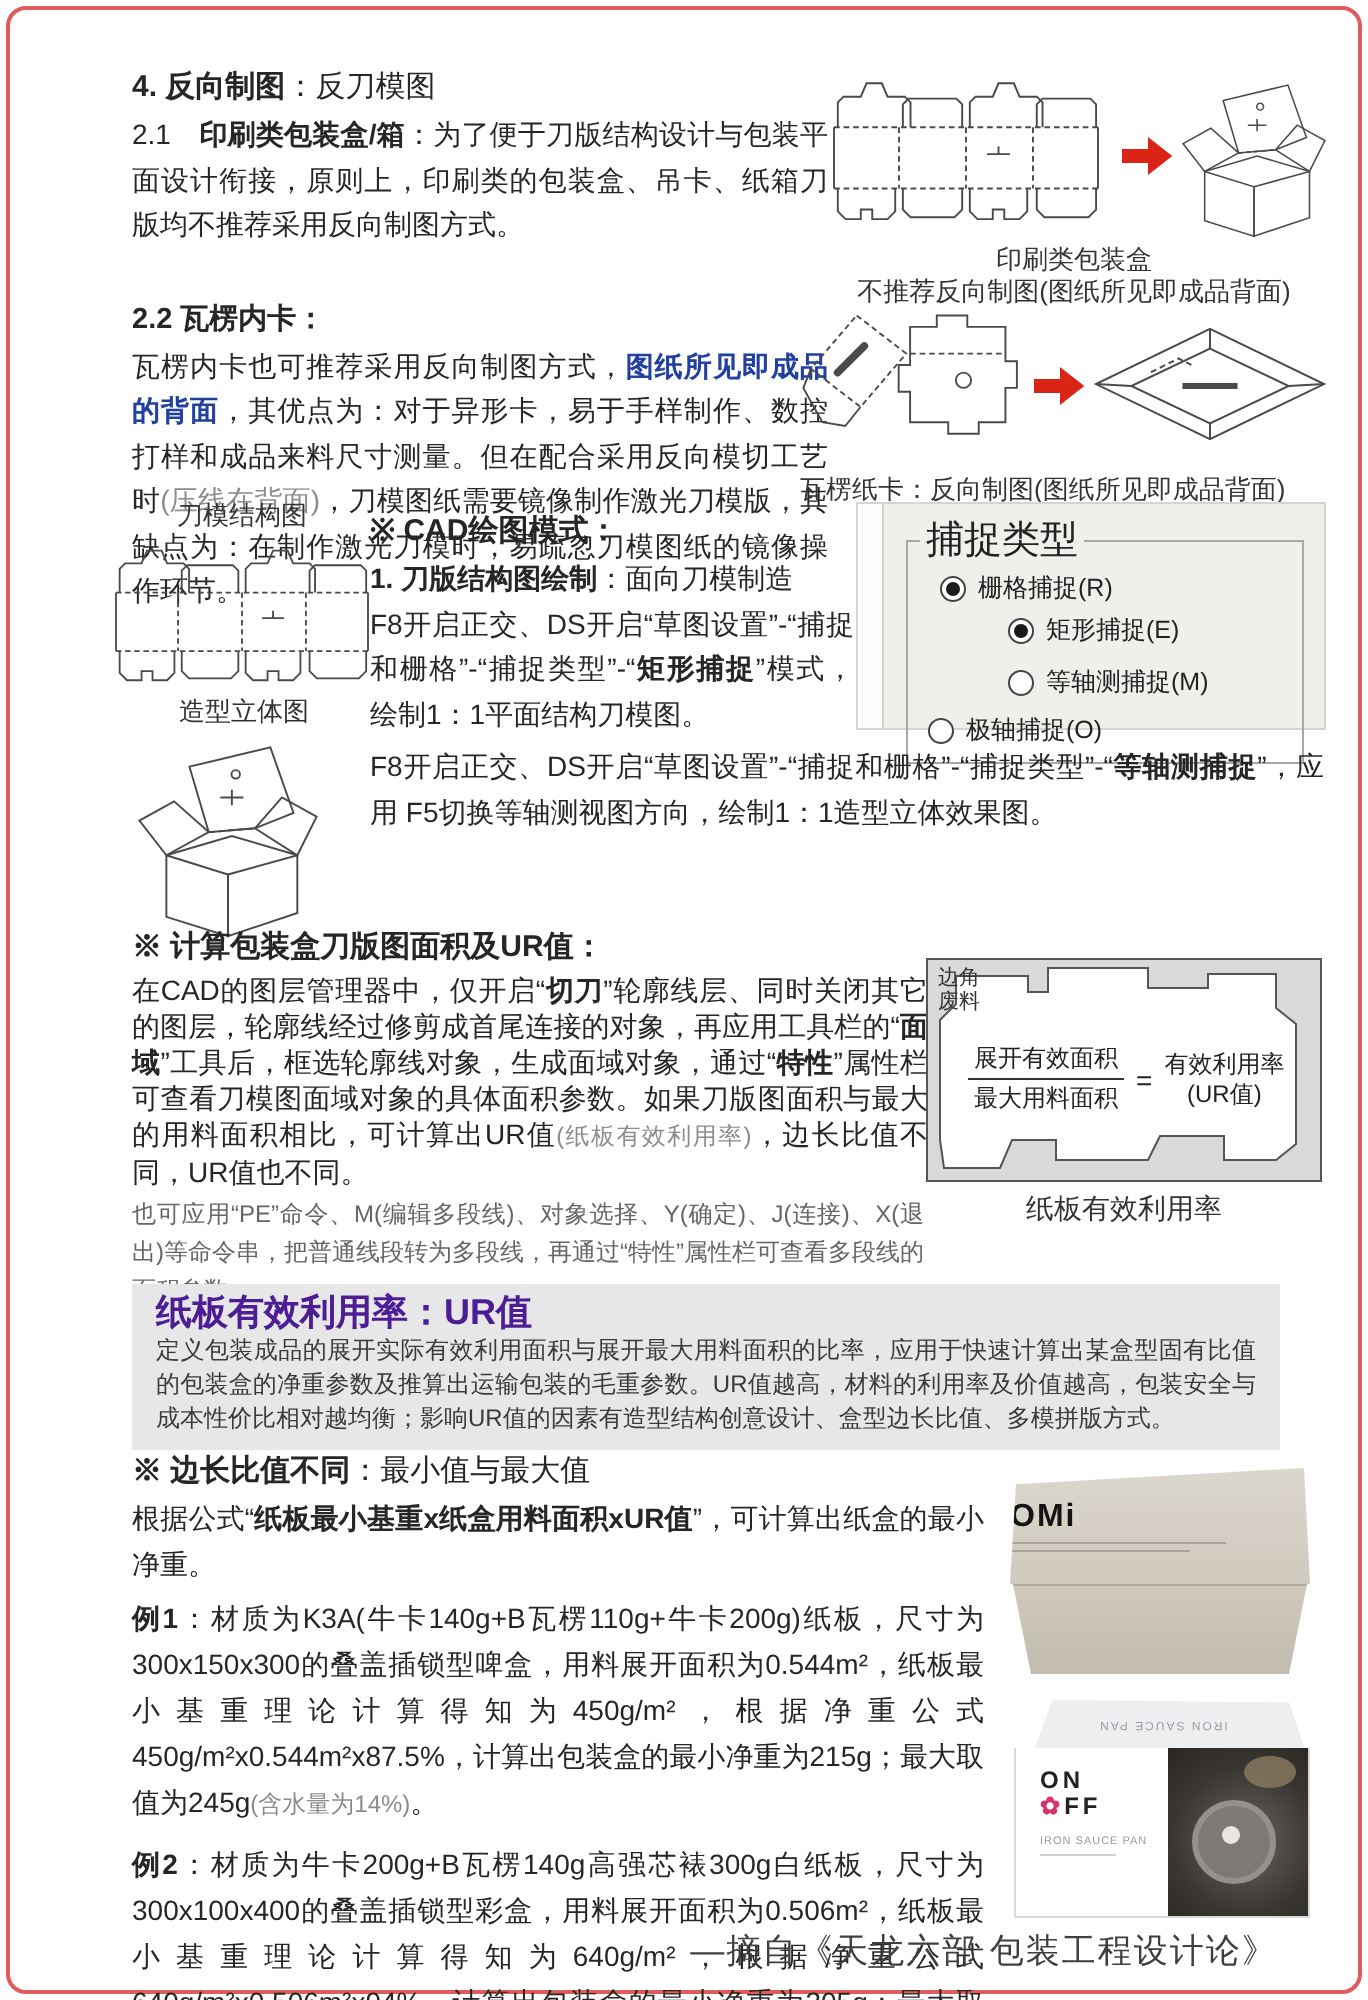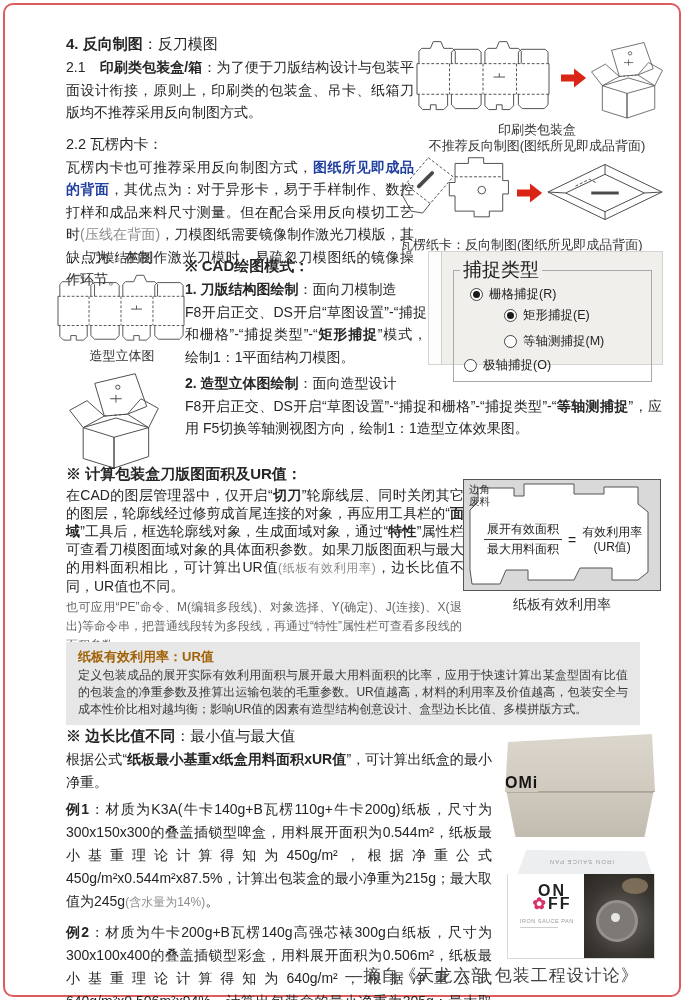--- a/index.html
+++ b/index.html
@@ -3,21 +3,21 @@
 <meta charset="utf-8">
 <style>
   html,body{margin:0;padding:0;background:#fff;}
   .page{position:relative;width:684px;height:1000px;background:#fff;overflow:hidden;
         font-family:"Liberation Sans",sans-serif;color:#262626;}
   .frame{position:absolute;inset:3px;border:2px solid #e05c5c;border-radius:10px;pointer-events:none;}
   .abs{position:absolute;}
   .b{font-weight:bold;}
   .bt{font-size:14px;line-height:22.5px;text-align:justify;margin:0;color:#262626;}
   .h1{font-size:15px;line-height:24px;}
-  .h2{font-size:14.5px;line-height:24px;margin-top:8px;font-weight:normal;}
+  .h2{font-size:14.5px;line-height:24px;margin-top:24px;font-weight:bold;}
   .blue{color:#2140a0;font-weight:bold;}
   .ginline{color:#8c8c8c;}
   .gsmall{font-size:12px;}
   .figcap{font-size:13px;color:#333;text-align:center;line-height:16px;}
   .figlabel{font-size:13px;color:#333;text-align:center;line-height:16px;margin-bottom:2px;}
   .figrow{display:flex;align-items:center;gap:3px;}
   svg{display:block;}
   
   .snapdlg{background:#f1efec;border:1px solid #d6d4d0;
            box-shadow:inset 12px 0 0 #fdfdfd, inset 13px 0 0 #cfcfcf;}
@@ -33,38 +33,38 @@
   .urcorner{position:absolute;left:7px;top:5px;font-size:10.5px;line-height:12px;color:#333;}
   .urformula{position:absolute;left:22px;top:44px;display:flex;align-items:center;gap:6px;color:#222;}
   .frac{text-align:center;font-size:12px;line-height:15px;}
   .frac .num{border-bottom:1px solid #333;padding:0 3px 2px;}
   .frac .den{padding-top:2px;}
   .ureq{font-size:14px;}
   .urres{text-align:center;font-size:12px;line-height:15px;}
   .urcap{font-size:14px;color:#333;text-align:center;margin-top:4px;}
   
   .graybox{background:#e7e7e7;padding:6px 12px 7px;box-sizing:border-box;}
-  .graybox .t{font-size:13px;font-weight:bold;line-height:17px;color:#a16207;}
+  .graybox .t{font-size:18px;font-weight:bold;line-height:17px;color:#4c1d95;}
   .graybox .d{font-size:12px;line-height:17px;text-align:justify;color:#3a3a3a;margin-top:2px;}
   
   .omi-box{position:relative;width:150px;margin:0 auto;}
   .omi-lid{height:58px;background:linear-gradient(#dcd7cd,#cfc9be);
            clip-path:polygon(2% 14%,98% 0,100% 100%,0 100%);
-           display:flex;flex-direction:row;align-items:flex-end;justify-content:center;}
+           display:flex;flex-direction:column;align-items:flex-start;justify-content:center;}
   .omi-logo{font-size:16px;font-weight:bold;letter-spacing:1px;color:#141414;}
   .tinybar{height:1px;background:#a9a49a;margin-top:3px;}
   .omi-body{height:44px;background:linear-gradient(#cfc9bd,#c2bcb0);
             clip-path:polygon(1% 0,99% 0,93% 100%,7% 100%);border-top:1px solid #b0aa9e;}
   .onoff-box{position:relative;width:148px;margin:0 auto;}
   .onoff-top{height:24px;background:#eceef0;clip-path:polygon(7% 100%,13% 0,93% 5%,98% 100%);
              display:flex;align-items:center;justify-content:center;}
   .onoff-toptext{font-size:6px;color:#9aa0a6;transform:rotate(180deg);letter-spacing:1px;}
   .onoff-front{height:84px;display:flex;border:1px solid #d8d8d8;border-top:none;background:#fff;}
   .onoff-left{width:52%;padding:10px 0 0 12px;box-sizing:border-box;}
-  .onoff-logo{font-size:16px;font-weight:bold;letter-spacing:2px;color:#222;line-height:13px;text-align:center;}
+  .onoff-logo{font-size:12px;font-weight:bold;letter-spacing:2px;color:#222;line-height:13px;}
   .flower{color:#d6336c;font-weight:bold;}
   .onoff-small{font-size:5.5px;color:#9a9a9a;margin-top:8px;letter-spacing:0.5px;}
   .onoff-right{width:48%;background:radial-gradient(circle at 55% 55%, #6a645e 0%, #3a3733 60%, #292622 100%);
                position:relative;}
   .pan{position:absolute;left:12px;top:26px;width:36px;height:36px;border-radius:50%;
        background:#7d7a75;border:3px solid #94918c;}
   .pan::after{content:"";position:absolute;left:12px;top:10px;width:9px;height:9px;border-radius:50%;background:#e8e6e2;}
   .foodspot{position:absolute;right:6px;top:4px;width:26px;height:16px;border-radius:50%;background:#8c7a62;opacity:.8;}
   .footer{font-size:17px;color:#3f3f3f;text-align:center;letter-spacing:1px;}
 </style>
@@ -220,21 +220,20 @@
           <span>等轴测捕捉(M)</span>
         </div>
       <div class="radiorow" style="margin:7px 0 0 4px;">
           <span class="radio"></span>
           <span>极轴捕捉(O)</span>
         </div>
     </fieldset>
   </div>
 
   <section class="abs" style="left:185px;top:372px;width:477px;">
-    <p class="bt"><span class="b">2. 造型立体图绘制</span><span>：面向造型设计</span></p>
     <p class="bt"><span>F8开启正交、DS开启“草图设置”-“捕捉和栅格”-“捕捉类型”-“</span><span class="b">等轴测捕捉</span><span>”，应用 F5切换等轴测视图方向，绘制1：1造型立体效果图。</span></p>
   </section>
 
   <section class="abs" style="left:66px;top:462px;width:398px;">
     <div class="h1 b">※ 计算包装盒刀版图面积及UR值：</div>
     <p class="bt" style="line-height:18px;"><span>在CAD的图层管理器中，仅开启“</span><span class="b">切刀</span><span>”轮廓线层、同时关闭其它的图层，轮廓线经过修剪成首尾连接的对象，再应用工具栏的“</span><span class="b">面域</span><span>”工具后，框选轮廓线对象，生成面域对象，通过“</span><span class="b">特性</span><span>”属性栏可查看刀模图面域对象的具体面积参数。如果刀版图面积与最大的用料面积相比，可计算出UR值</span><span class="ginline gsmall">(纸板有效利用率)</span><span>，边长比值不同，UR值也不同。</span></p>
   </section>
   <p class="abs" style="left:66px;top:598px;width:396px;margin:0;font-size:12px;line-height:19px;color:#666;text-align:justify;">也可应用“PE”命令、M(编辑多段线)、对象选择、Y(确定)、J(连接)、X(退出)等命令串，把普通线段转为多段线，再通过“特性”属性栏可查看多段线的面积参数。</p>
 
   <figure class="abs urdiag" style="left:462px;top:478px;margin:0;">

